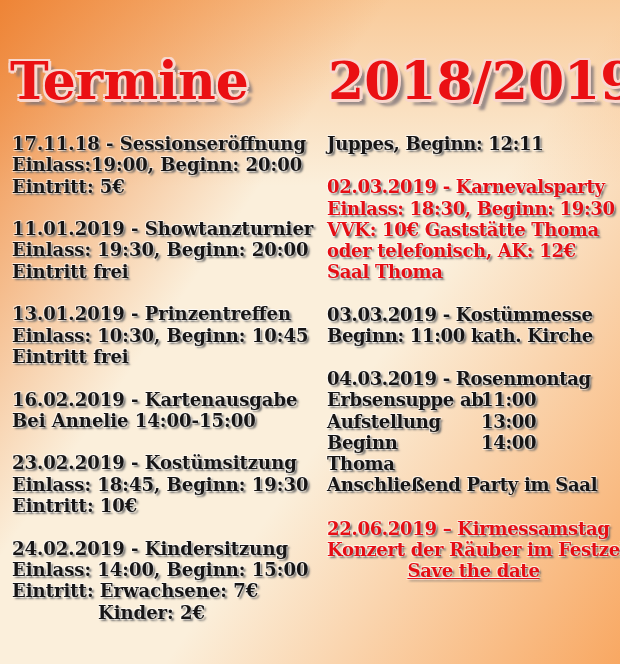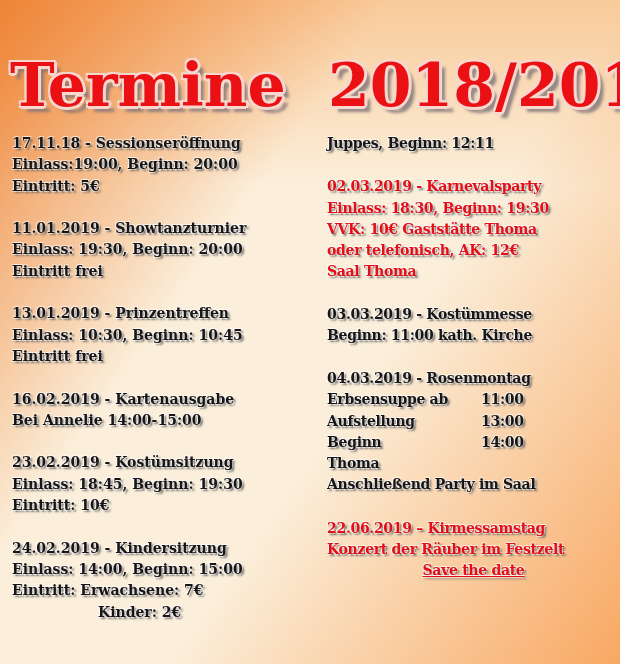--- a/index.html
+++ b/index.html
@@ -11,34 +11,34 @@
   .slide{
     position:relative;width:620px;height:664px;
     background:
       linear-gradient(125deg, rgba(238,132,54,1) 0%, rgba(238,132,54,0) 36%),
       linear-gradient(305deg, rgba(248,160,85,0.9) 0%, rgba(248,160,85,0) 42%),
       linear-gradient(180deg, rgba(247,172,100,0.55) 0%, rgba(247,172,100,0) 28%),
       #fbefdb;
   }
   .title{
     position:absolute;top:55px;
-    font-size:60px;line-height:1;
+    font-size:52px;line-height:1;
     color:#ea1013;
     text-shadow:
       -2px -2px 0 #f8d8ce, 2px -2px 0 #f8d8ce,
       -2px 2px 0 #f8d8ce, 2px 2px 0 #f8d8ce,
       3px 0 0 #f8d8ce, 0 3px 0 #f8d8ce,
       6px 6px 3px rgba(125,115,120,.8);
     white-space:nowrap;
   }
   .t-left{left:10px;}
   .t-right{left:328px;}
   .col{
     position:absolute;top:133px;
-    font-size:14px;line-height:21.3px;
+    font-size:18px;line-height:21.3px;
     color:#171515;
     text-shadow:
       -1px -1px 0 rgba(255,255,255,.5),
       1px -1px 0 rgba(255,255,255,.5),
       -1px 1px 0 rgba(255,255,255,.5),
       2px 2px 2px rgba(105,105,105,.9);
   }
   .col-left{left:12px;width:312px;}
   .col-right{left:327px;width:293px;letter-spacing:-0.3px;}
   .block{margin-bottom:21.3px;}

